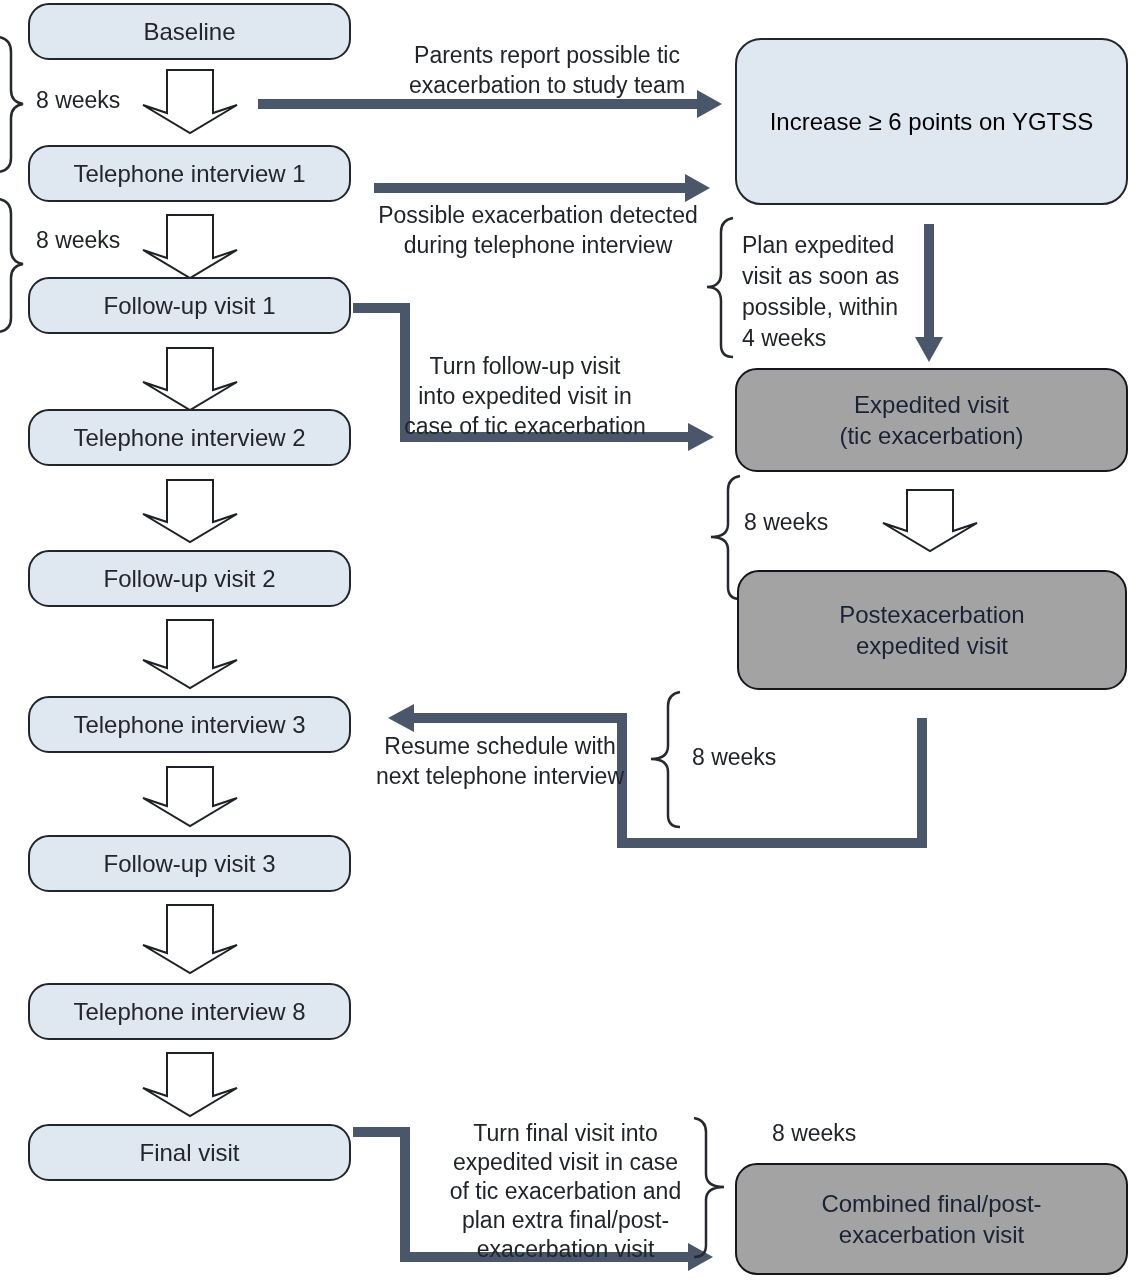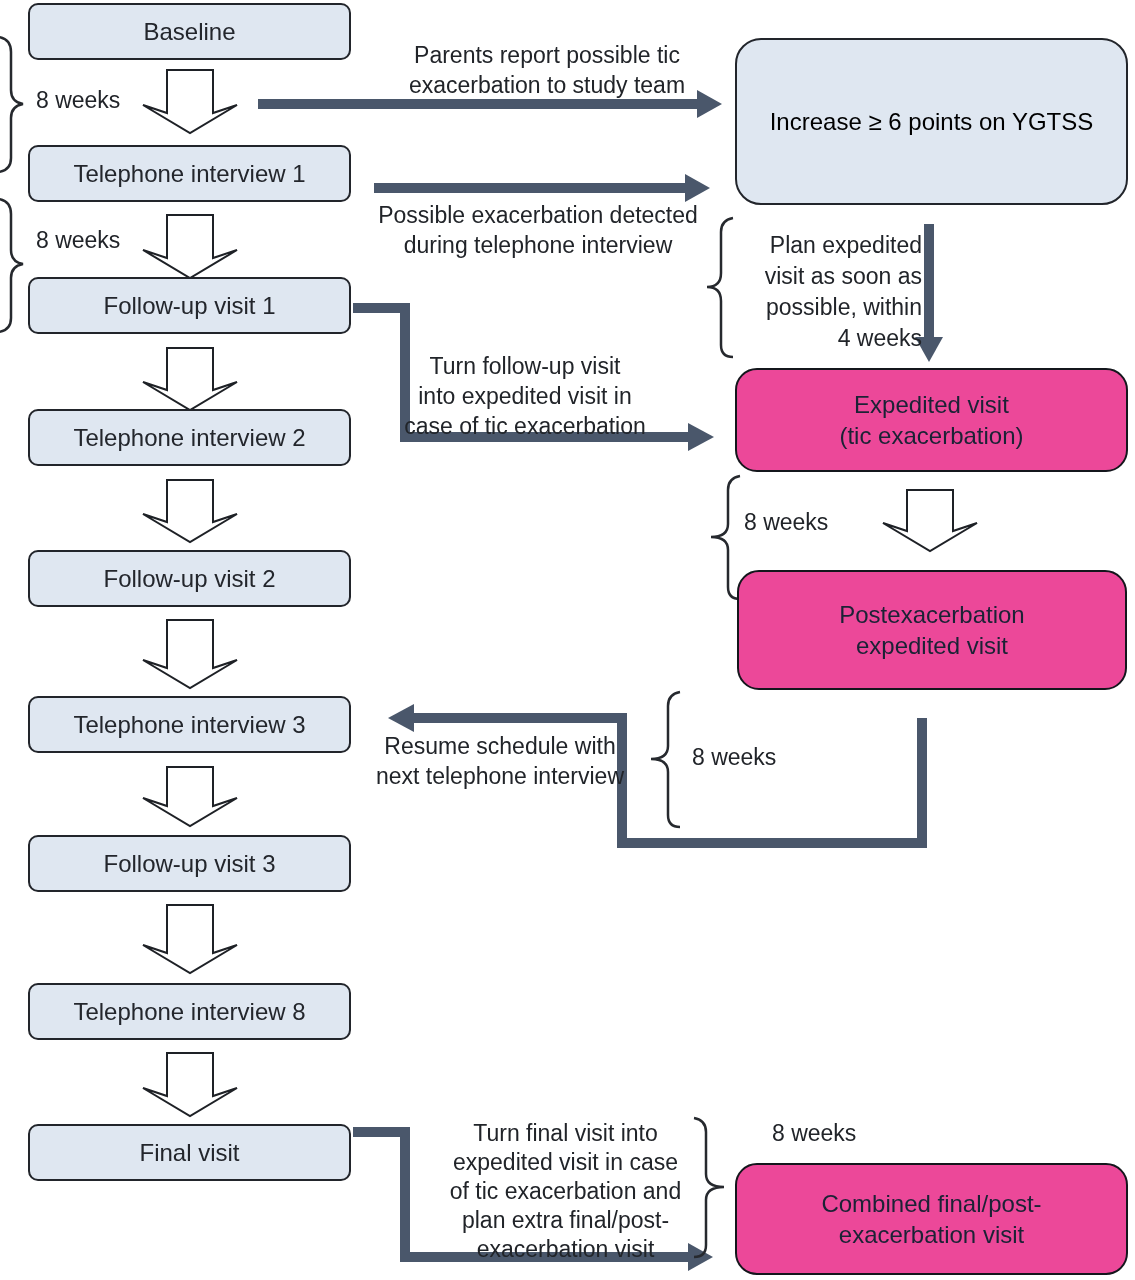--- a/index.html
+++ b/index.html
@@ -6,25 +6,25 @@
   #stage{
     position:relative;width:1135px;height:1280px;background:#ffffff;
     font-family:"Liberation Sans", sans-serif;color:#212429;overflow:hidden;
   }
   #overlay{position:absolute;left:0;top:0;width:1135px;height:1280px;}
   .box{
     position:absolute;display:flex;align-items:center;justify-content:center;
     text-align:center;box-sizing:border-box;white-space:pre-line;
   }
   .box-light{
-    background:#dfe7f1;border:2px solid #22252b;border-radius:10px;
+    background:#dfe7f1;border:2px solid #22252b;border-radius:21px;
     font-size:24px;color:#23262c;
   }
   .box-purple{
-    background:#ec4899;border:2px solid #14161c;border-radius:22px;
+    background:#a3a3a3;border:2px solid #14161c;border-radius:22px;
     font-size:24px;color:#1b2235;line-height:31px;
   }
   .lcol{left:28px;width:323px;height:57px;}
   .lb0{top:3px;}  .lb1{top:145px;} .lb2{top:277px;} .lb3{top:409px;} .lb4{top:550px;}
   .lb5{top:696px;} .lb6{top:835px;} .lb7{top:983px;} .lb8{top:1124px;}
   .rboxA{left:735px;top:38px;width:393px;height:167px;border-radius:26px;
          flex-direction:column;line-height:31px;}
   .rboxB{left:735px;top:368px;width:393px;height:104px;}
   .rboxC{left:737px;top:570px;width:390px;height:120px;}
   .rboxD{left:735px;top:1163px;width:393px;height:112px;}
@@ -105,21 +105,21 @@
   <div class="wk" style="left:36px;top:87px;">8 weeks</div>
   <div class="wk" style="left:36px;top:227px;">8 weeks</div>
   <div class="wk" style="left:744px;top:509px;">8 weeks</div>
   <div class="wk" style="left:692px;top:744px;">8 weeks</div>
   <div class="wk" style="left:772px;top:1120px;">8 weeks</div>
 
   <div class="note" style="left:377px;top:40px;width:340px;">Parents report possible tic
 exacerbation to study team</div>
   <div class="note" style="left:368px;top:200px;width:340px;">Possible exacerbation detected
 during telephone interview</div>
-  <div class="note" style="left:742px;top:230px;width:180px;text-align:right;line-height:31px;">Plan expedited
+  <div class="note" style="left:742px;top:230px;width:180px;text-align:left;line-height:31px;">Plan expedited
 visit as soon as
 possible, within
 4 weeks</div>
   <div class="note" style="left:390px;top:351px;width:270px;">Turn follow-up visit
 into expedited visit in
 case of tic exacerbation</div>
   <div class="note" style="left:375px;top:731px;width:250px;">Resume schedule with
 next telephone interview</div>
   <div class="note" style="left:443px;top:1119px;width:245px;line-height:29px;">Turn final visit into
 expedited visit in case

